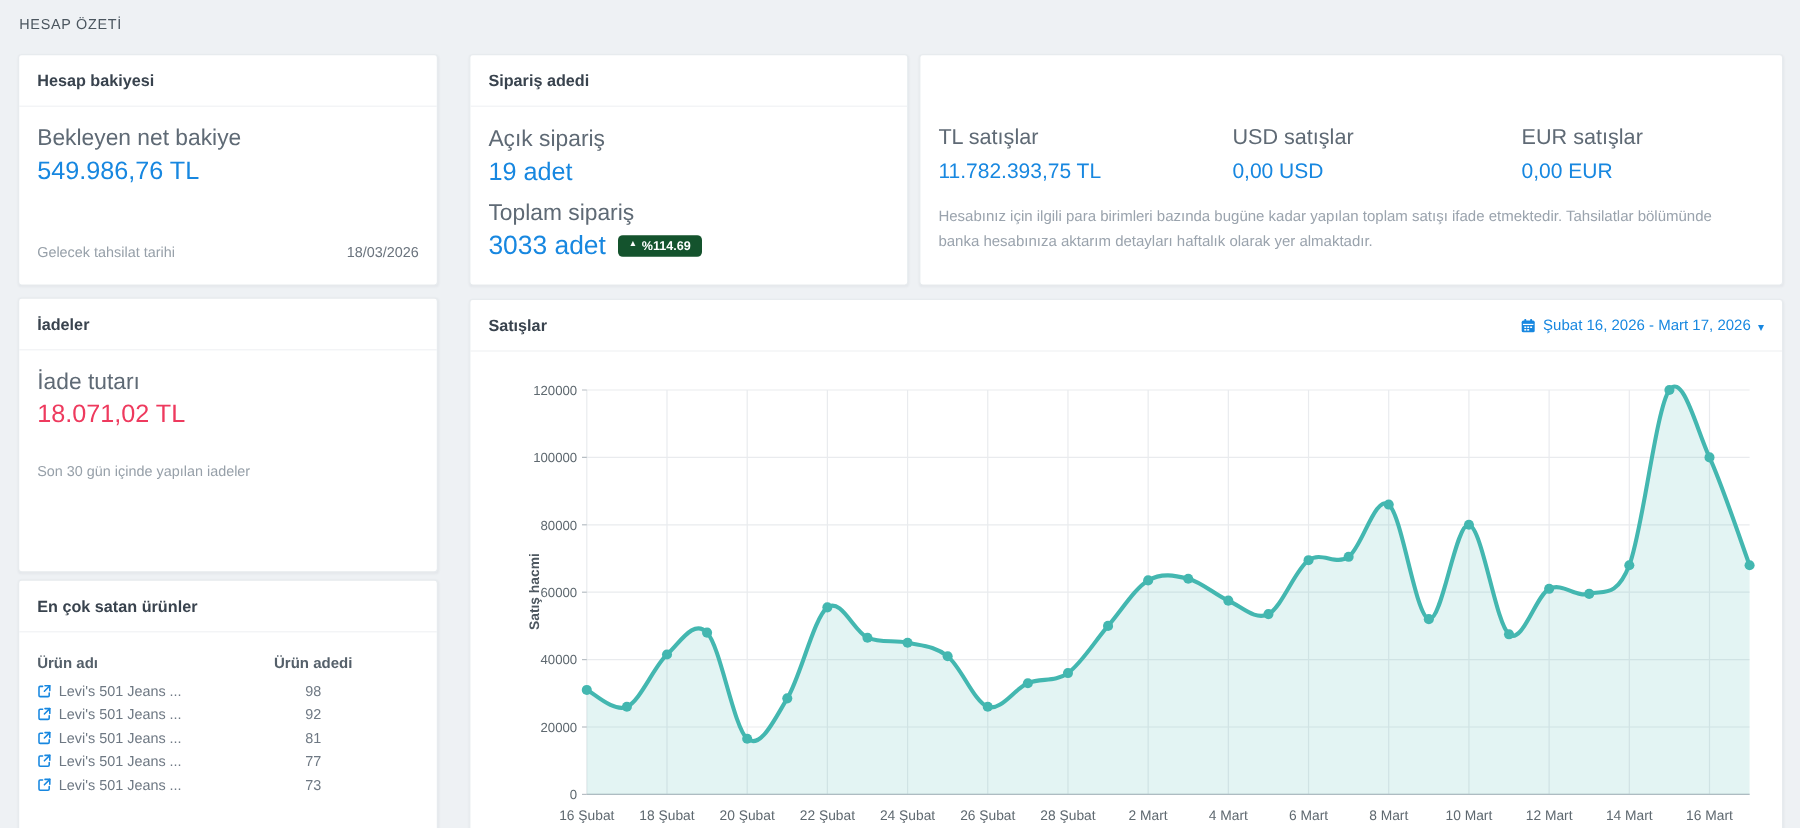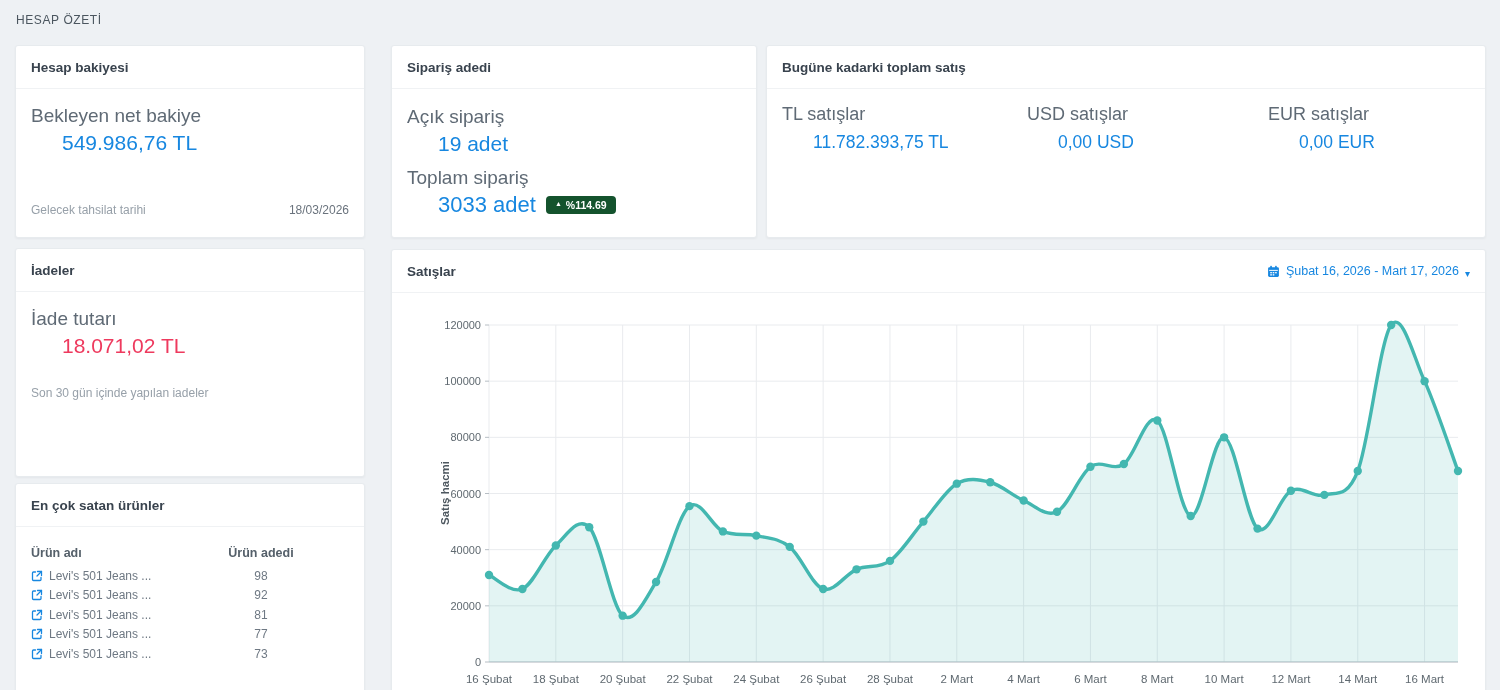--- a/index.html
+++ b/index.html
@@ -19,21 +19,21 @@
     border:1px solid #e7ebee; border-radius:3px;
     box-shadow:0 1px 2px rgba(33,43,54,.05);
   }
   .card-header {
     height:43px; border-bottom:1px solid #f0f2f4;
     display:flex; align-items:center; justify-content:space-between;
     padding:0 15px;
   }
   .card-title { font-size:13.5px; font-weight:bold; color:#39434e; }
   .lbl  { position:absolute; left:15px; font-size:19px; color:#5f6a75; white-space:nowrap; }
-  .val  { position:absolute; left:15px; font-size:21px; color:#1787e0; white-space:nowrap;margin-left:31px; }
+  .val  { position:absolute; left:15px; font-size:21px; color:#1787e0; white-space:nowrap; }
   .muted{ font-size:12px; color:#97a0a9; }
   
   #card-balance   { left:15px;  top:45px; width:350px; height:193px; }
   #card-balance .footer { position:absolute; left:15px; right:15px; bottom:20px;
     display:flex; justify-content:space-between; align-items:center; }
   #card-balance .footer .date { color:#6a737d; font-size:12px; }
   
   #card-orders    { left:391px; top:45px; width:366px; height:193px; }
   #card-orders .row2-val { display:flex; align-items:center; gap:10px; font-size:22px; }
   .badge {
@@ -99,37 +99,35 @@
   <div class="val row2-val" style="top:146px">
     <span>3033 adet</span>
     <span class="badge">
       <span class="tri">▲</span>
       <span>%114.69</span>
     </span>
   </div>
 </div>
 
 <div class="card" id="card-sales">
-  <div class="card-header">
-    <span class="card-title">Bugüne kadarki toplam satış</span>
-  </div>
   <div class="cols">
     <div class="col" style="left:15px">
       <div class="lbl">TL satışlar</div>
       <div class="val">11.782.393,75 TL</div>
     </div>
     <div class="col" style="left:260px">
       <div class="lbl">USD satışlar</div>
       <div class="val">0,00 USD</div>
     </div>
     <div class="col" style="left:501px">
       <div class="lbl">EUR satışlar</div>
       <div class="val">0,00 EUR</div>
     </div>
   </div>
+  <div class="desc">Hesabınız için ilgili para birimleri bazında bugüne kadar yapılan toplam satışı ifade etmektedir. Tahsilatlar bölümünde banka hesabınıza aktarım detayları haftalık olarak yer almaktadır.</div>
 </div>
 
 <div class="card" id="card-returns">
   <div class="card-header">
     <span class="card-title">İadeler</span>
   </div>
   <div class="lbl" style="top:59px">İade tutarı</div>
   <div class="val" style="top:85px">18.071,02 TL</div>
   <div class="muted note">Son 30 gün içinde yapılan iadeler</div>
 </div>

